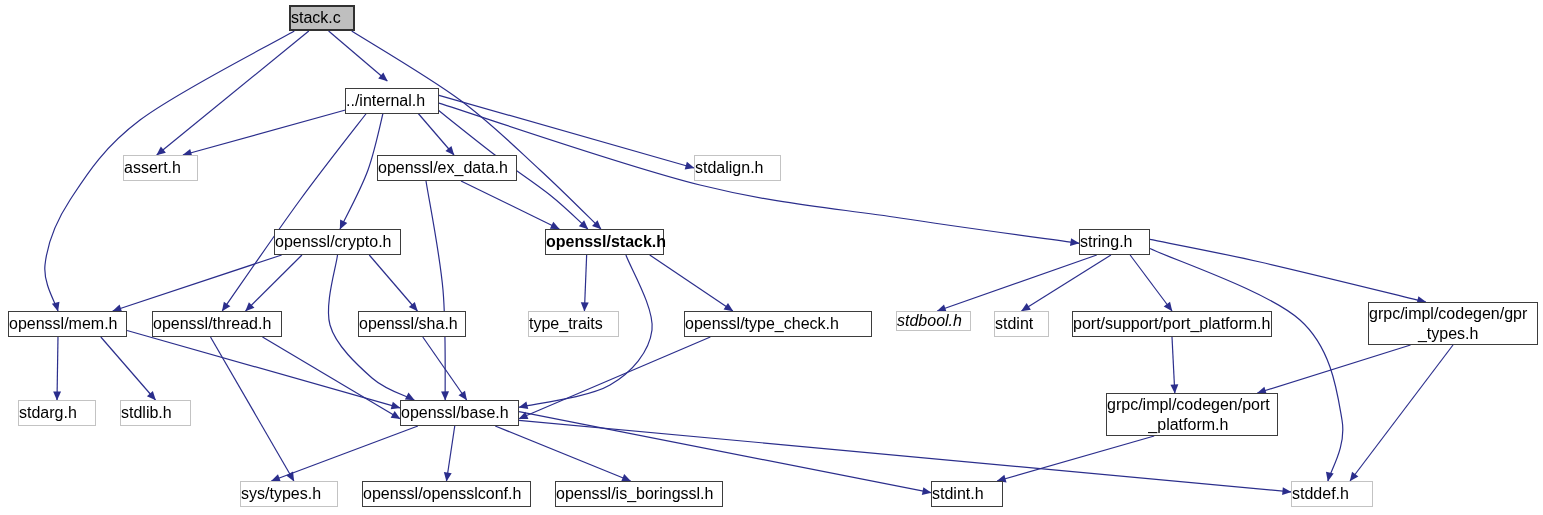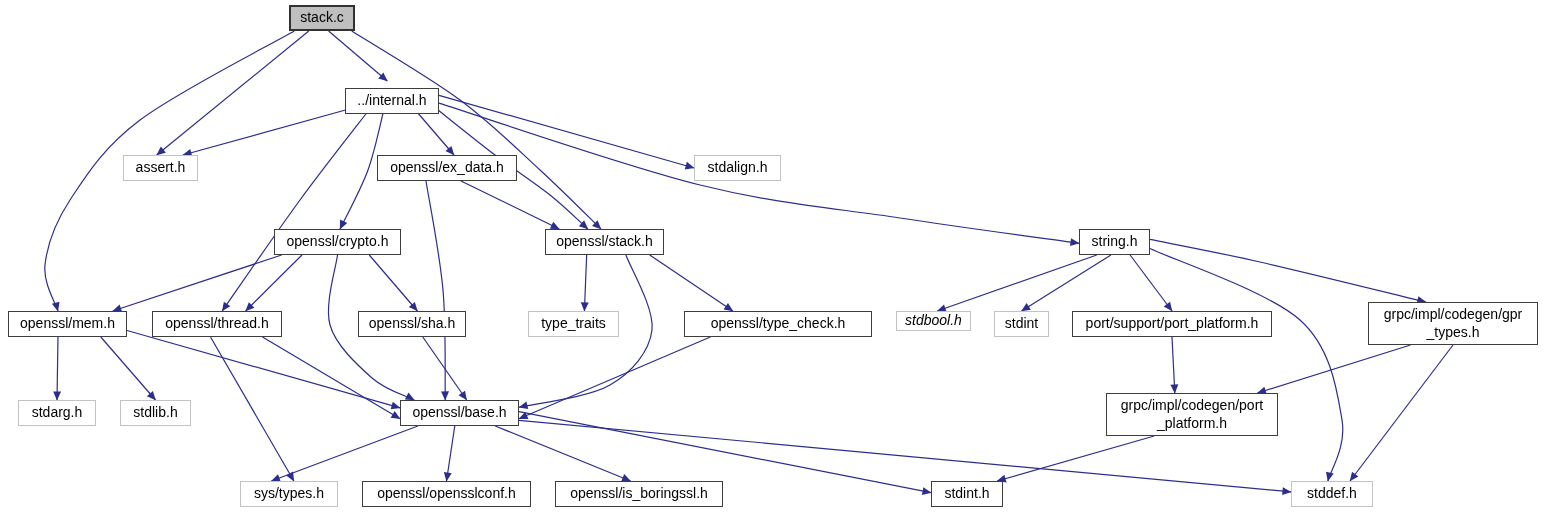--- a/index.html
+++ b/index.html
@@ -1,21 +1,21 @@
 <!DOCTYPE html>
 <html><head>
 <meta charset="utf-8">
 <style>
   html,body{margin:0;padding:0;background:#ffffff;}
   #graph{position:relative;width:1543px;height:515px;background:#ffffff;overflow:hidden;
          font-family:"Liberation Sans",sans-serif;}
   #edges{position:absolute;left:0;top:0;width:1543px;height:515px;}
   .node{position:absolute;box-sizing:border-box;background:#ffffff;border:1px solid #404040;
-        display:flex;align-items:center;justify-content:center;text-align:center;
-        font-size:14px;color:#000;line-height:1.25;white-space:pre-line;z-index:2;}
+        display:flex;align-items:center;justify-content:flex-start;text-align:center;
+        font-size:16px;color:#000;line-height:1.25;white-space:pre-line;z-index:2;}
   .node.linked{border-color:#3d3d3d;cursor:pointer;}
   .node.plain{border-color:#c3c3c3;cursor:default;}
   .node.main{background:#bfbfbf;border:2px solid #323232;cursor:default;}
   .edge{fill:none;stroke-width:1.2px;}
 </style>
 </head>
 <body>
 
 <div id="graph">
   <svg id="edges" width="1543" height="515" viewBox="0 0 1543 515" xmlns="http://www.w3.org/2000/svg">
@@ -65,21 +65,21 @@
       <path d="M1410.5,345 L1257.3600000000001,393" class="edge" stroke="#2b2e8c" marker-end="url(#arr)"></path>
       <path d="M1453,345 L1350.04,481" class="edge" stroke="#2b2e8c" marker-end="url(#arr)"></path>
       <path d="M1154.16,436 L997.24,481" class="edge" stroke="#2b2e8c" marker-end="url(#arr)"></path>
     </svg>
 <div class="node main" style="left: 289px; top: 5px; width: 66px; height: 26px;"><span>stack.c</span></div>
     <div class="node linked" style="left: 345px; top: 81px; width: 94px; height: 26px; margin-top: 7px;"><span>../internal.h</span></div>
     <div class="node plain" style="left: 123px; top: 155px; width: 75px; height: 26px;"><span>assert.h</span></div>
     <div class="node linked" style="left: 377px; top: 155px; width: 140px; height: 26px;"><span>openssl/ex_data.h</span></div>
     <div class="node plain" style="left: 694px; top: 155px; width: 87px; height: 26px;"><span>stdalign.h</span></div>
     <div class="node linked" style="left: 274px; top: 229px; width: 127px; height: 26px;"><span>openssl/crypto.h</span></div>
-    <div class="node linked" style="left: 545px; top: 229px; width: 119px; height: 26px;"><span>openssl/stack.h</span></div>
+    <div class="node linked" style="left: 545px; top: 229px; width: 119px; height: 26px; font-weight: bold;"><span>openssl/stack.h</span></div>
     <div class="node linked" style="left: 1079px; top: 229px; width: 71px; height: 26px;"><span>string.h</span></div>
     <div class="node linked" style="left: 8px; top: 311px; width: 119px; height: 26px;"><span>openssl/mem.h</span></div>
     <div class="node linked" style="left: 152px; top: 311px; width: 130px; height: 26px;"><span>openssl/thread.h</span></div>
     <div class="node linked" style="left: 358px; top: 311px; width: 108px; height: 26px;"><span>openssl/sha.h</span></div>
     <div class="node plain" style="left: 528px; top: 311px; width: 91px; height: 26px;"><span>type_traits</span></div>
     <div class="node linked" style="left: 684px; top: 311px; width: 188px; height: 26px;"><span>openssl/type_check.h</span></div>
     <div class="node plain" style="left: 896px; top: 311px; width: 75px; height: 20px; font-style: italic;"><span>stdbool.h</span></div>
     <div class="node plain" style="left: 994px; top: 311px; width: 55px; height: 26px;"><span>stdint</span></div>
     <div class="node linked" style="left: 1072px; top: 311px; width: 200px; height: 26px;"><span>port/support/port_platform.h</span></div>
     <div class="node linked" style="left: 1368px; top: 302px; width: 170px; height: 43px;"><span>grpc/impl/codegen/gpr

